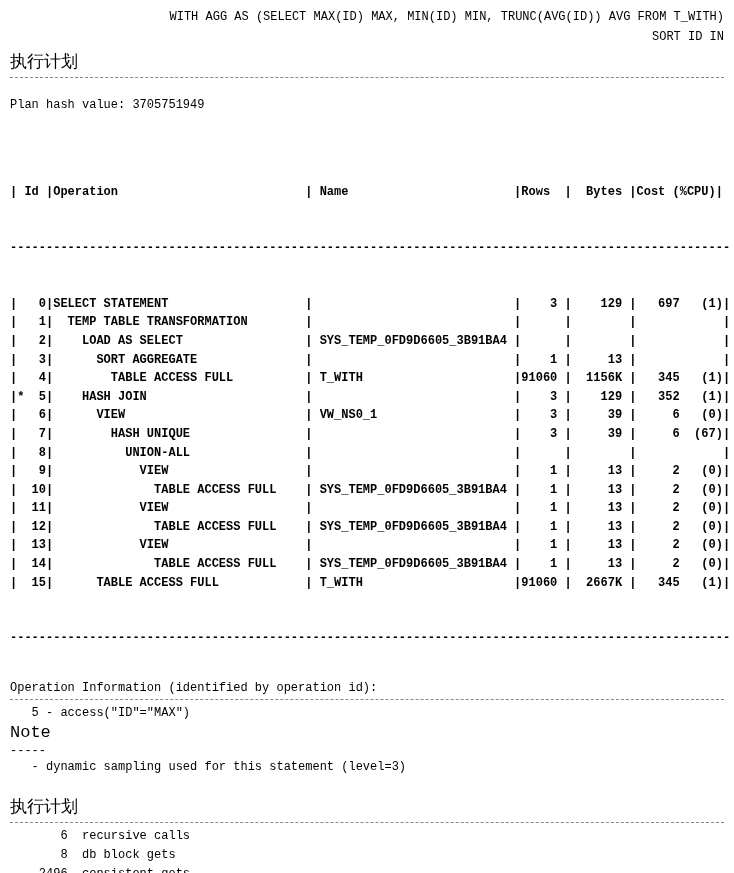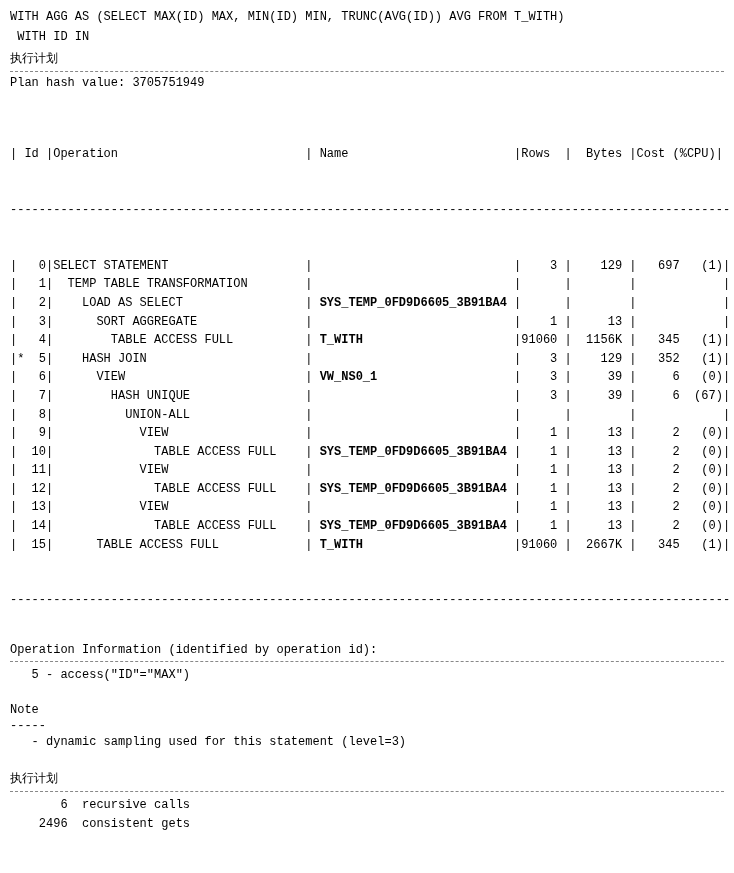--- a/index.html
+++ b/index.html
@@ -9,76 +9,78 @@
       font-size: 12px;
       color: #000000;
       padding: 8px 10px;
       width: 734px;
       min-height: 873px;
     }
     .sql-block {
       white-space: pre;
       line-height: 1.5;
       margin-bottom: 2px;
+      text-align: right;
     }
     .section-title {
-      font-size: 12px;
+      font-size: 17px;
       margin: 4px 0 2px 0;
       font-weight: normal;
     }
     .divider {
       border: none;
       border-top: 1px dashed #888;
       margin: 4px 0;
     }
     .plan-hash {
-      margin: 4px 0;
+      margin: 20px 0;
     }
     .plan-table {
       white-space: pre;
       line-height: 1.55;
+      font-weight: bold;
     }
     .stats-block {
       white-space: pre;
       line-height: 1.6;
     }
     .predicate-block {
       white-space: pre;
       line-height: 1.6;
     }
   </style>
 </head>
 <body>
 
 
 
 <div>
   <div class="sql-block">WITH AGG AS (SELECT MAX(ID) MAX, MIN(ID) MIN, TRUNC(AVG(ID)) AVG FROM T_WITH)</div>
-  <div class="sql-block"> WITH ID IN</div>
+  <div class="sql-block"> SORT ID IN</div>
 </div>
 
 <div class="section-title">执行计划</div>
 <hr class="divider">
 
 <div class="plan-hash">Plan hash value: 3705751949</div>
 <br>
 <div class="plan-table">
   <div>| Id |Operation                          | Name                       |Rows  |  Bytes |Cost (%CPU)|</div>
   <div>----------------------------------------------------------------------------------------------------</div>
   <div id="plan-rows-container"><div>|   0|SELECT STATEMENT                   |                            |    3 |    129 |   697   (1)|</div><div>|   1|  TEMP TABLE TRANSFORMATION        |                            |      |        |            |</div><div>|   2|    LOAD AS SELECT                 | <strong>SYS_TEMP_0FD9D6605_3B91BA4</strong> |      |        |            |</div><div>|   3|      SORT AGGREGATE               |                            |    1 |     13 |            |</div><div>|   4|        TABLE ACCESS FULL          | <strong>T_WITH</strong>                     |91060 |  1156K |   345   (1)|</div><div>|*  5|    HASH JOIN                      |                            |    3 |    129 |   352   (1)|</div><div>|   6|      VIEW                         | <strong>VW_NS0_1</strong>                   |    3 |     39 |     6   (0)|</div><div>|   7|        HASH UNIQUE                |                            |    3 |     39 |     6  (67)|</div><div>|   8|          UNION-ALL                |                            |      |        |            |</div><div>|   9|            VIEW                   |                            |    1 |     13 |     2   (0)|</div><div>|  10|              TABLE ACCESS FULL    | <strong>SYS_TEMP_0FD9D6605_3B91BA4</strong> |    1 |     13 |     2   (0)|</div><div>|  11|            VIEW                   |                            |    1 |     13 |     2   (0)|</div><div>|  12|              TABLE ACCESS FULL    | <strong>SYS_TEMP_0FD9D6605_3B91BA4</strong> |    1 |     13 |     2   (0)|</div><div>|  13|            VIEW                   |                            |    1 |     13 |     2   (0)|</div><div>|  14|              TABLE ACCESS FULL    | <strong>SYS_TEMP_0FD9D6605_3B91BA4</strong> |    1 |     13 |     2   (0)|</div><div>|  15|      TABLE ACCESS FULL            | <strong>T_WITH</strong>                     |91060 |  2667K |   345   (1)|</div></div>
   <div>----------------------------------------------------------------------------------------------------</div>
 </div>
 
 <br>
 <div>Operation Information (identified by operation id):</div>
 <hr class="divider">
 <div class="predicate-block">   5 - access("ID"="MAX")</div>
-<div class="section-title" style="margin-top:18px;">Note</div>
+<div class="section-title" style="margin-top:0;">Note</div>
 <div>-----</div>
 <div class="predicate-block">   - dynamic sampling used for this statement (level=3)</div>
 
 <br>
 <div class="section-title">执行计划</div>
 <hr class="divider">
-<div id="stats-container" class="stats-block"><div>       6  recursive calls</div><div>    2496  consistent gets</div></div>
+<div id="stats-container" class="stats-block"><div>       6  recursive calls</div><div>       8  db block gets</div><div>    2496  consistent gets</div></div>
 
 
 
 
 </body></html>

